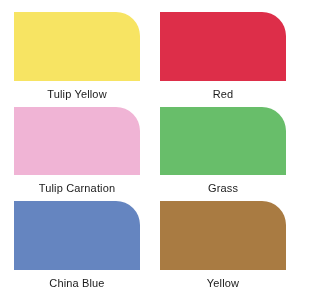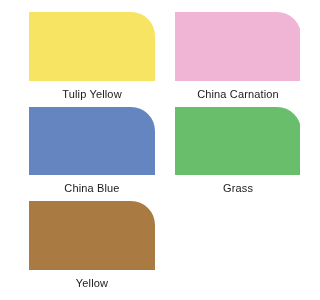--- a/index.html
+++ b/index.html
@@ -18,21 +18,20 @@
   #palette-grid {
     box-sizing: border-box;
     width: 300px;
     height: 300px;
     padding: 12px 14px 10px 14px;
     display: grid;
     grid-template-columns: 1fr 1fr;
     grid-template-rows: 1fr 1fr 1fr;
     column-gap: 20px;
     row-gap: 6px;
-    margin-left: 15px;
   }
 
   .swatch-cell {
     display: flex;
     flex-direction: column;
     align-items: stretch;
   }
 
   .swatch-chip {
     flex: 1 1 auto;
@@ -55,34 +54,38 @@
 </head>
 <body style="background: rgb(255, 255, 255);">
 
 <div id="palette-grid">
 
   <div class="swatch-cell">
     <div class="swatch-chip" style="background: rgb(247, 228, 99);"></div>
     <div class="swatch-label">Tulip Yellow</div>
   </div>
 
+  <div class="swatch-cell">
+    <div class="swatch-chip" style="background: rgb(221, 46, 73);"></div>
+    <div class="swatch-label">Red</div>
+  </div>
 
   <div class="swatch-cell">
     <div class="swatch-chip" style="background: rgb(240, 180, 213);"></div>
-    <div class="swatch-label">China Carnation</div>
+    <div class="swatch-label">Tulip Carnation</div>
+  </div>
+
+  <div class="swatch-cell">
+    <div class="swatch-chip" style="background: rgb(104, 190, 106);"></div>
+    <div class="swatch-label">Grass</div>
   </div>
 
   <div class="swatch-cell">
     <div class="swatch-chip" style="background: rgb(101, 133, 192);"></div>
     <div class="swatch-label">China Blue</div>
-  </div>
-
-  <div class="swatch-cell">
-    <div class="swatch-chip" style="background: rgb(104, 190, 106);"></div>
-    <div class="swatch-label">Grass</div>
   </div>
 
   <div class="swatch-cell">
     <div class="swatch-chip" style="background: rgb(169, 123, 66);"></div>
     <div class="swatch-label">Yellow</div>
   </div>
 
 </div>
 
 </body></html>

